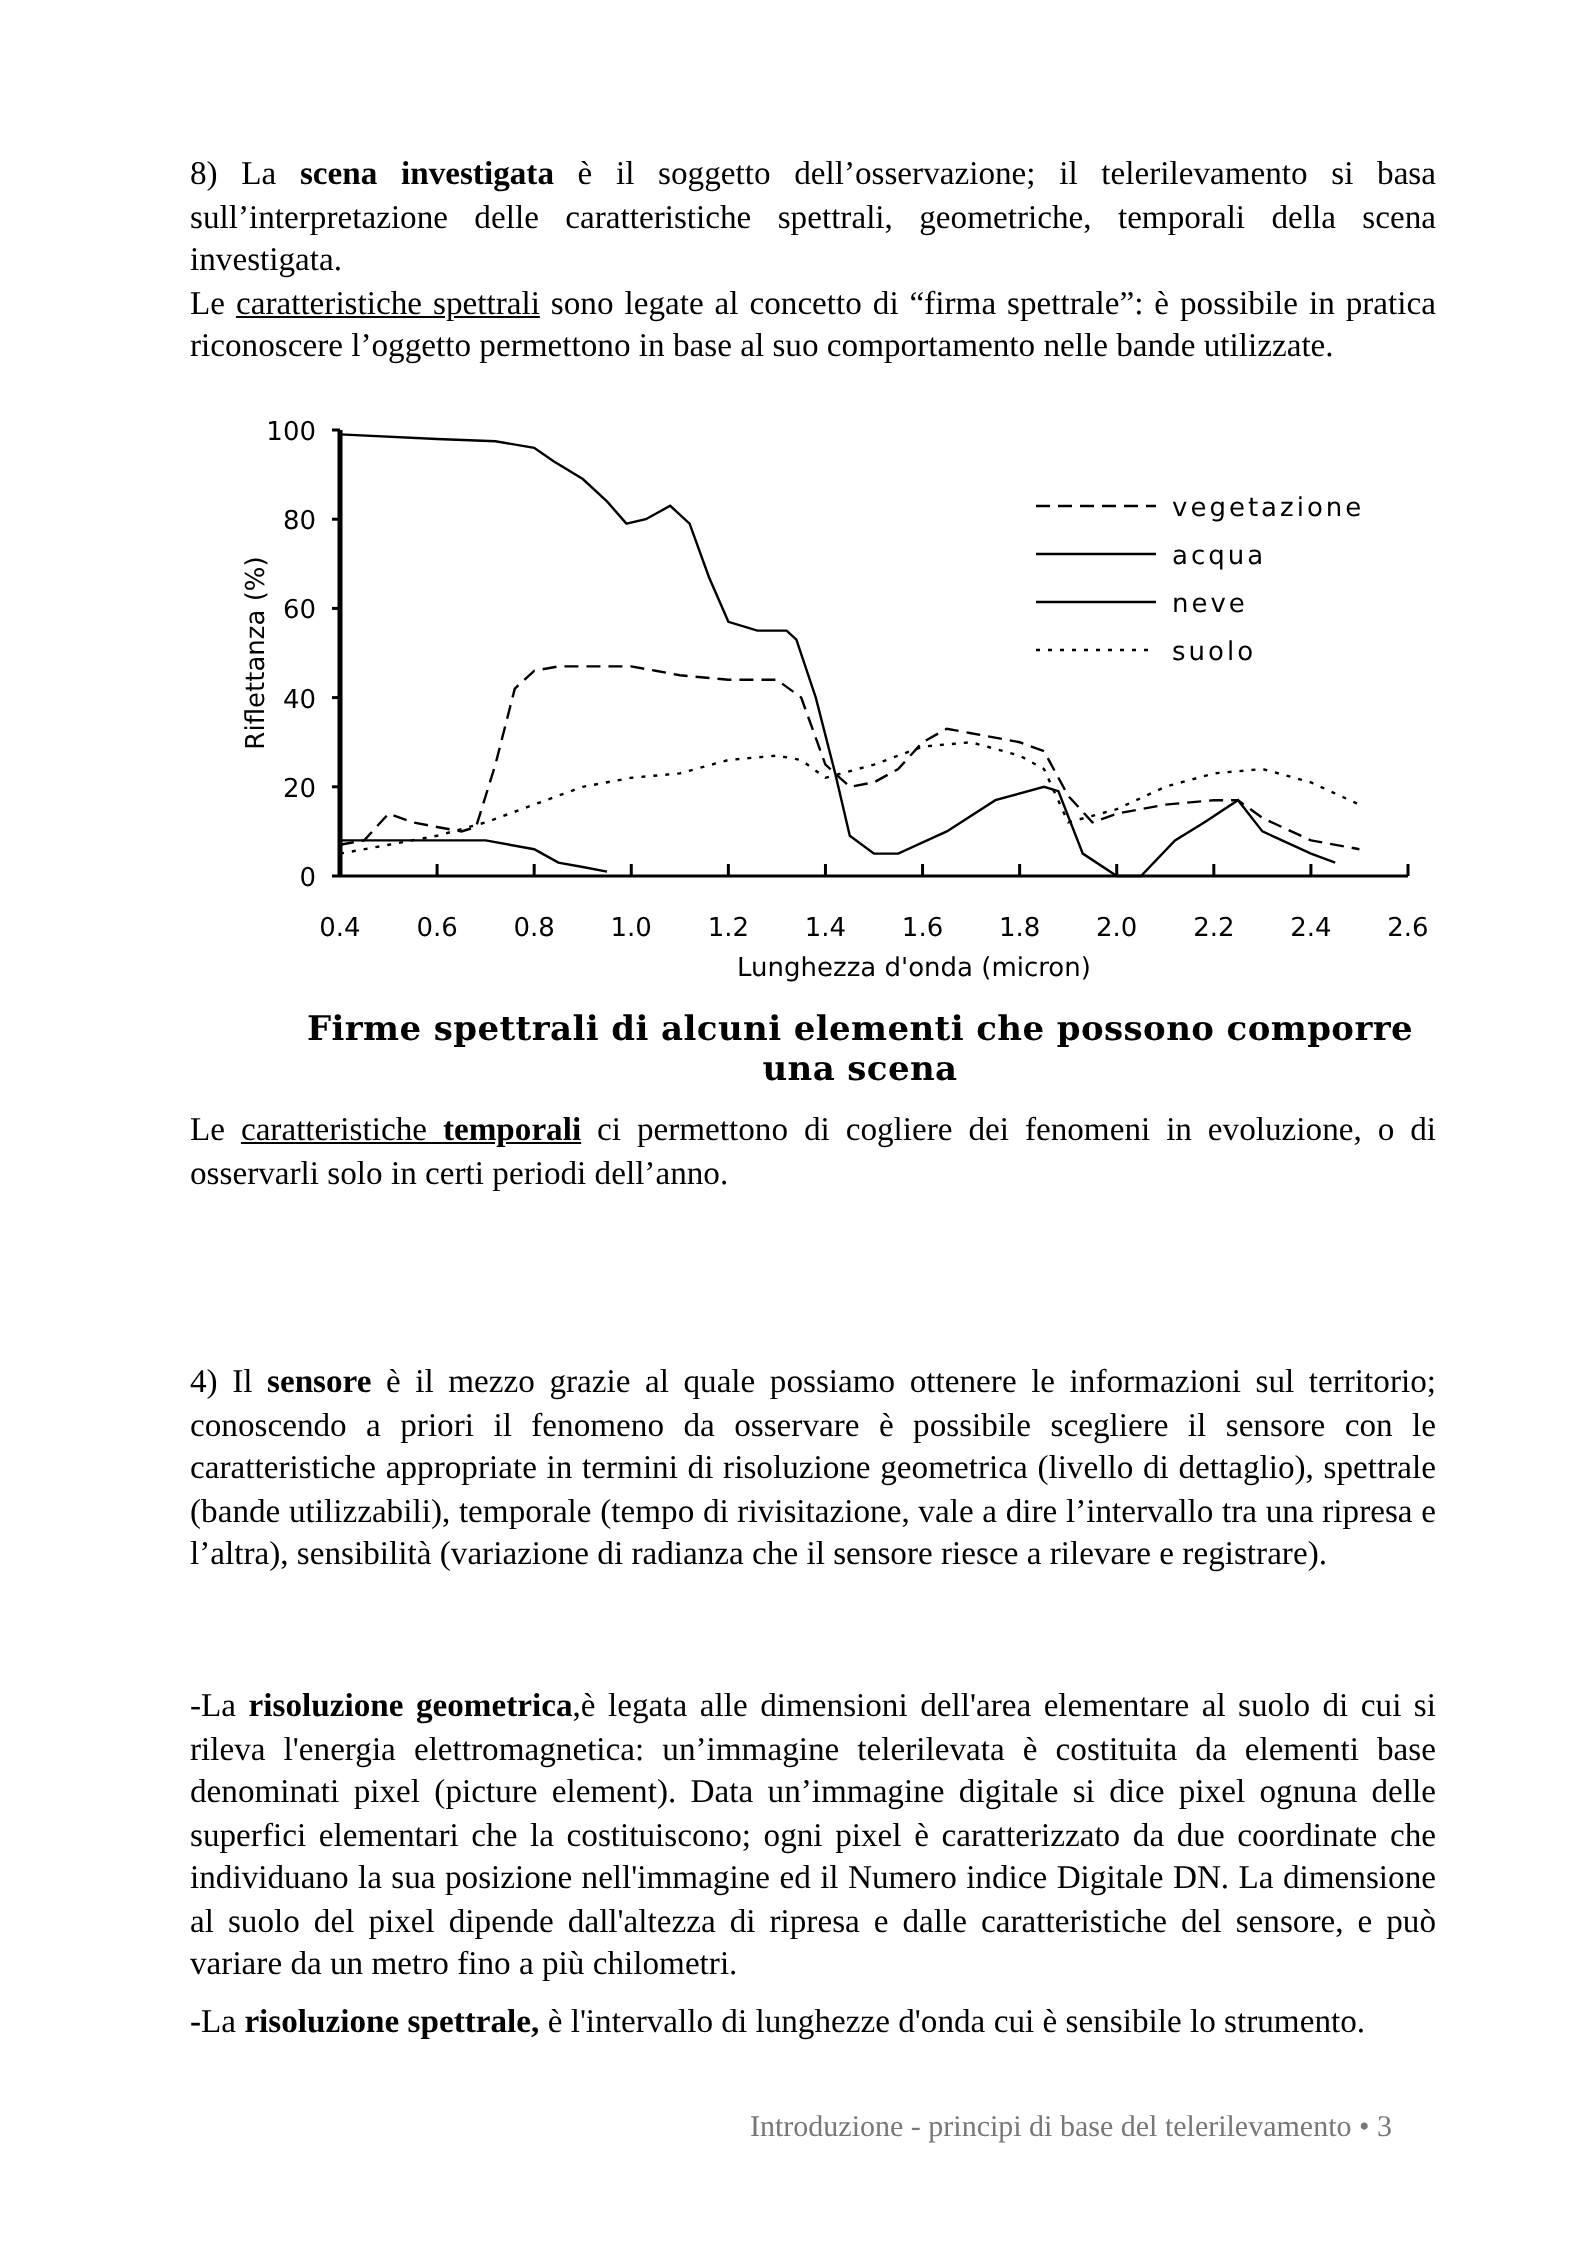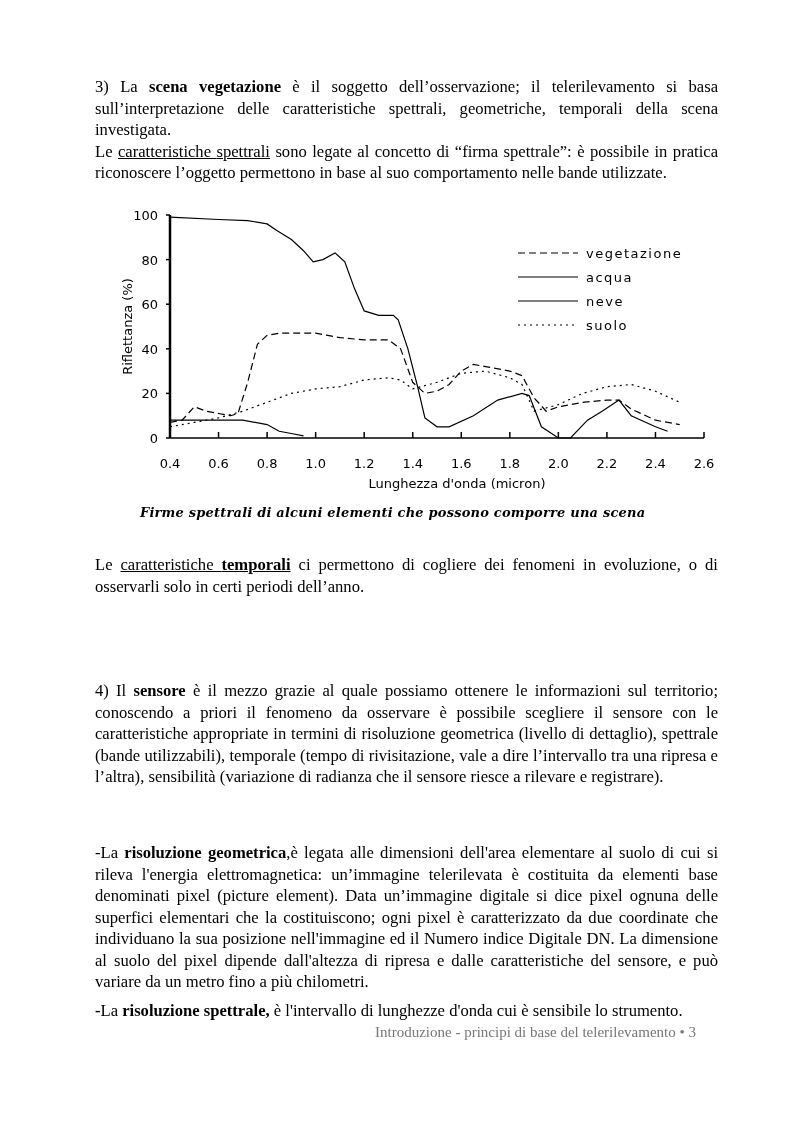--- a/index.html
+++ b/index.html
@@ -1,28 +1,28 @@
 <!DOCTYPE html>
 <html><head>
 <meta charset="utf-8">
 <style>
   html,body{margin:0;padding:0;background:#fff;}
   body{width:793px;height:1123px;position:relative;overflow:hidden;font-family:"Liberation Serif","DejaVu Serif",serif;color:#000;}
   .para{position:absolute;left:95px;width:623px;font-size:16.6px;line-height:21.5px;text-align:justify;}
   .para p{margin:0;}
   #chart{position:absolute;left:110px;top:205px;}
-  .caption{position:absolute;left:140px;width:580px;top:505px;font-family:"DejaVu Serif",serif;font-weight:bold;font-size:13px;letter-spacing:0.2px;font-style:italic;}
-  .footer{position:absolute;right:97px;top:1024px;font-size:15px;color:#777;font-family:"Liberation Serif",serif;}
+  .caption{position:absolute;left:140px;width:580px;top:505px;text-align:center;font-family:"DejaVu Serif",serif;font-weight:bold;font-size:17px;letter-spacing:0.2px;}
+  .footer{position:absolute;right:97px;top:1056px;font-size:15px;color:#777;font-family:"Liberation Serif",serif;}
   svg text{font-family:"DejaVu Sans",sans-serif;}
 </style>
 </head>
 <body>
 
 <div class="para" style="top:76px;">
-  <p><span>3) La </span><span style="font-weight: bold;">scena vegetazione</span><span> è il soggetto dell’osservazione; il telerilevamento si basa sull’interpretazione delle caratteristiche spettrali, geometriche, temporali della scena investigata.</span></p>
+  <p><span>8) La </span><span style="font-weight: bold;">scena investigata</span><span> è il soggetto dell’osservazione; il telerilevamento si basa sull’interpretazione delle caratteristiche spettrali, geometriche, temporali della scena investigata.</span></p>
   <p><span>Le </span><span style="text-decoration: underline;">caratteristiche </span><span style="font-weight: normal; text-decoration: underline;">spettrali</span><span> sono legate al concetto di “firma spettrale”: è possibile in pratica riconoscere l’oggetto permettono in base al suo comportamento nelle bande utilizzate.</span></p>
 </div>
 
 <svg id="chart" width="620" height="290" viewBox="0 0 620 290">
     <line x1="60" y1="233" x2="60" y2="10" stroke="#000" stroke-width="2.5"></line>
     <line x1="60" y1="233" x2="594" y2="233" stroke="#000" stroke-width="1.5"></line>
     <line x1="56" y1="233" x2="60" y2="233" stroke="#000" stroke-width="1.5"></line>
     <text x="48" y="238" text-anchor="end" font-size="13">0</text>
     <line x1="56" y1="188.4" x2="60" y2="188.4" stroke="#000" stroke-width="1.5"></line>
     <text x="48" y="193.4" text-anchor="end" font-size="13">20</text>

